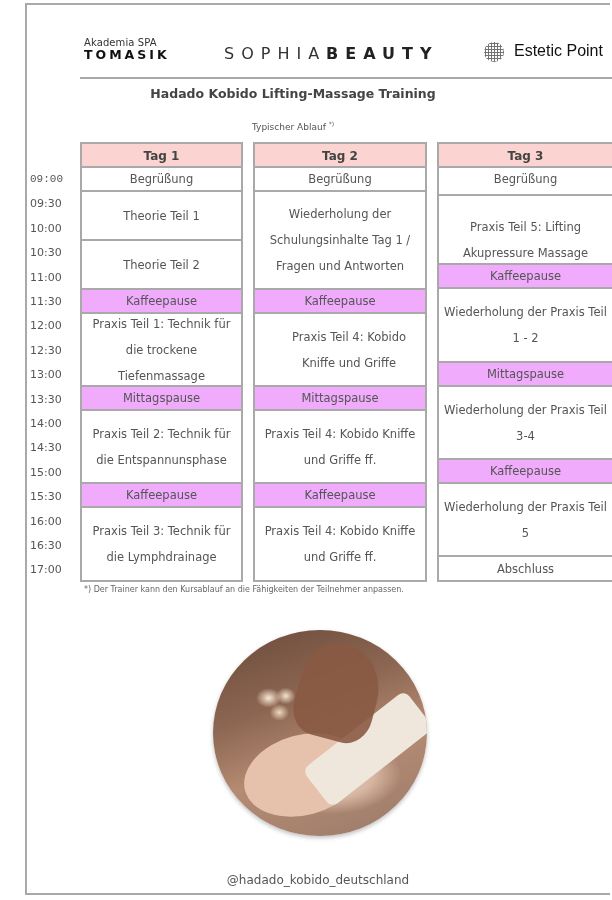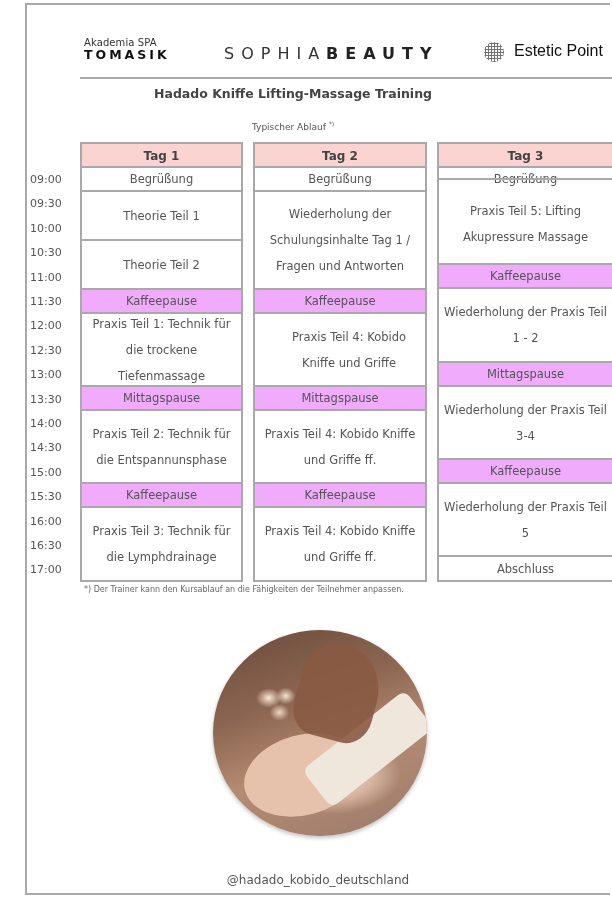--- a/index.html
+++ b/index.html
@@ -50,25 +50,25 @@
   </div>
   <div class="logo-sophia"><span>SOPHIA</span><b>BEAUTY</b></div>
   <div class="logo-estetic">
     <span class="dot-icon"></span>
     <span>Estetic Point</span>
   </div>
 </div>
 
 <div class="hr"></div>
 
-<div class="title">Hadado Kniffe Lifting-Massage Training</div>
+<div class="title">Hadado Kobido Lifting-Massage Training</div>
 <div class="subtitle"><span>Typischer Ablauf</span> <sup>*)</sup></div>
 
 <div class="times" id="times">
-    <div class="time" style="top: 179px;">09:00</div>
+    <div class="time" style="top: 179px; font-family: Liberation Mono, monospace;">09:00</div>
     <div class="time" style="top: 203.4px;">09:30</div>
     <div class="time" style="top: 227.8px;">10:00</div>
     <div class="time" style="top: 252.2px;">10:30</div>
     <div class="time" style="top: 276.6px;">11:00</div>
     <div class="time" style="top: 301px;">11:30</div>
     <div class="time" style="top: 325.4px;">12:00</div>
     <div class="time" style="top: 349.8px;">12:30</div>
     <div class="time" style="top: 374.2px;">13:00</div>
     <div class="time" style="top: 398.6px;">13:30</div>
     <div class="time" style="top: 423px;">14:00</div>
@@ -99,21 +99,21 @@
     <div class="cell pause" style="top: 144px; height: 24px;">Kaffeepause</div>
     <div class="cell" style="top: 168px; height: 73px; padding-left: 20px;">Praxis Teil 4: Kobido Kniffe und Griffe</div>
     <div class="cell pause" style="top: 241px; height: 24px;">Mittagspause</div>
     <div class="cell" style="top: 265px; height: 73px;">Praxis Teil 4: Kobido Kniffe und Griffe ff.</div>
     <div class="cell pause" style="top: 338px; height: 24px;">Kaffeepause</div>
     <div class="cell" style="top: 362px; height: 74px;">Praxis Teil 4: Kobido Kniffe und Griffe ff.</div>
   </div>
 <div class="col" id="col2" style="left:437px; width:175px; height:440px; border-right:none;">
     <div class="cell head" style="top: 0px; height: 24px;">Tag 3</div>
     <div class="cell" style="top: 22px; height: 24px;">Begrüßung</div>
-    <div class="cell" style="top: 34px; height: 89px;">Praxis Teil 5: Lifting Akupressure Massage</div>
+    <div class="cell" style="top: 50px; height: 89px;">Praxis Teil 5: Lifting Akupressure Massage</div>
     <div class="cell pause" style="top: 119px; height: 24px;">Kaffeepause</div>
     <div class="cell" style="top: 143px; height: 74px;">Wiederholung der Praxis Teil 1 - 2</div>
     <div class="cell pause" style="top: 217px; height: 24px;">Mittagspause</div>
     <div class="cell" style="top: 241px; height: 73px;">Wiederholung der Praxis Teil 3-4</div>
     <div class="cell pause" style="top: 314px; height: 24px;">Kaffeepause</div>
     <div class="cell" style="top: 338px; height: 73px;">Wiederholung der Praxis Teil 5</div>
     <div class="cell" style="top: 411px; height: 25px;">Abschluss</div>
   </div>
 
 <div class="footnote">*) Der Trainer kann den Kursablauf an die Fähigkeiten der Teilnehmer anpassen.</div>

